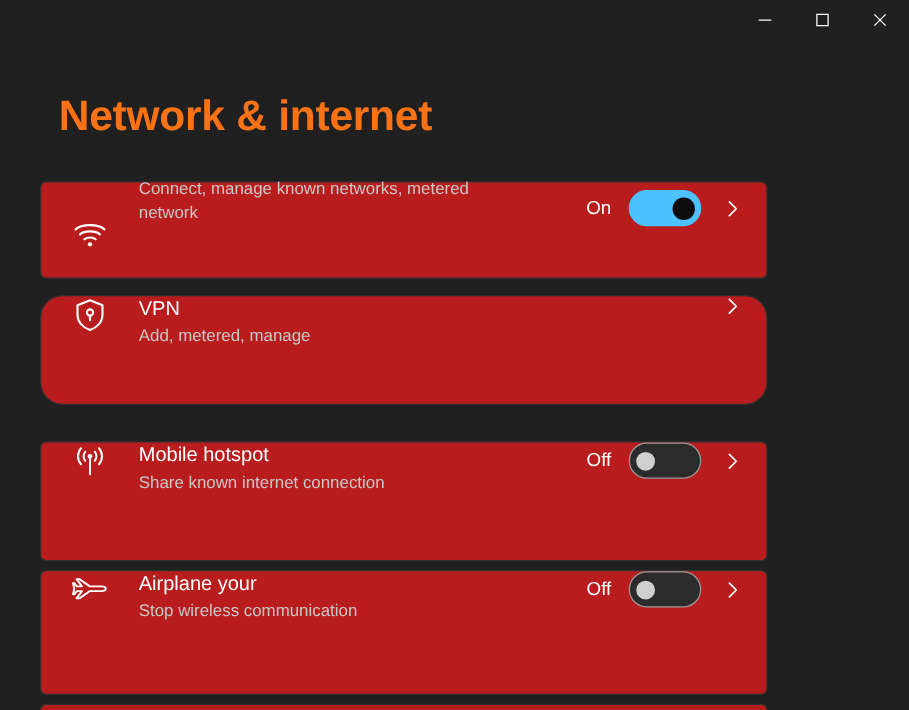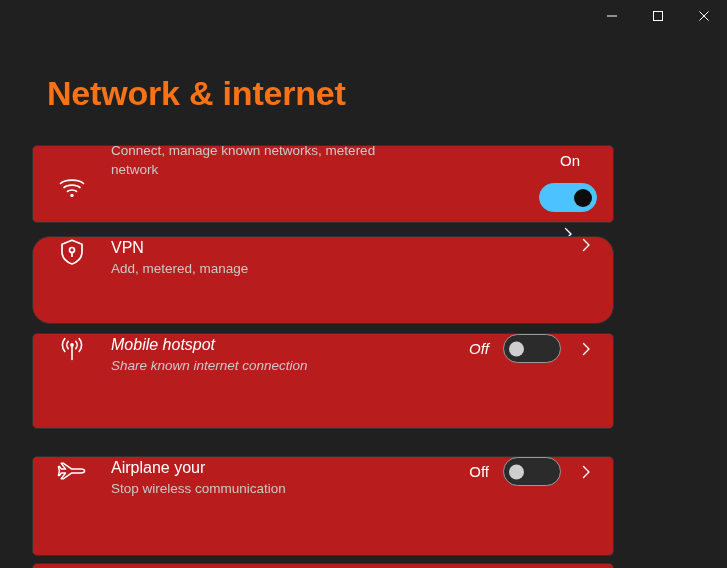--- a/index.html
+++ b/index.html
@@ -159,36 +159,36 @@
     align-items: center;
     justify-content: center;
     color: #ffffff;
     flex: none;
   }
   .chevron svg { display: block; }
 
   
   #card-wifi     { top: 5px;   height: 78px; }
   #card-vpn      { top: 96px;  height: 88px; border-radius: 18px; }
-  #card-hotspot  { top: 193px; height: 96px; font-style: italic; }
+  #card-hotspot  { top: 213px; height: 96px; }
   #card-airplane { top: 316px; height: 100px; }
   #card-next     { top: 423px; height: 60px; }
 
   
   #card-wifi .card-text { margin-top: -10px; }
   #card-wifi .card-title {
     
     height: 4px;
     overflow: hidden;
     line-height: 21px;
     color: #ffffff;
   }
   #card-wifi .card-sub { white-space: normal; max-width: 300px; }
   #card-wifi .card-icon { align-self: center; padding-top: 6px; }
-  #card-wifi .card-right { align-self: flex-start; margin-top: 6px; flex-direction: column; }
+  #card-wifi .card-right { align-self: flex-start; margin-top: 6px; }
 </style>
 </head>
 <body>
 
 <div class="titlebar">
   <div class="winbtn">
     <span>
       <svg width="12" height="12" viewBox="0 0 12 12">
         <line x1="1" y1="6" x2="11" y2="6" stroke="currentColor" stroke-width="1"></line>
       </svg>

